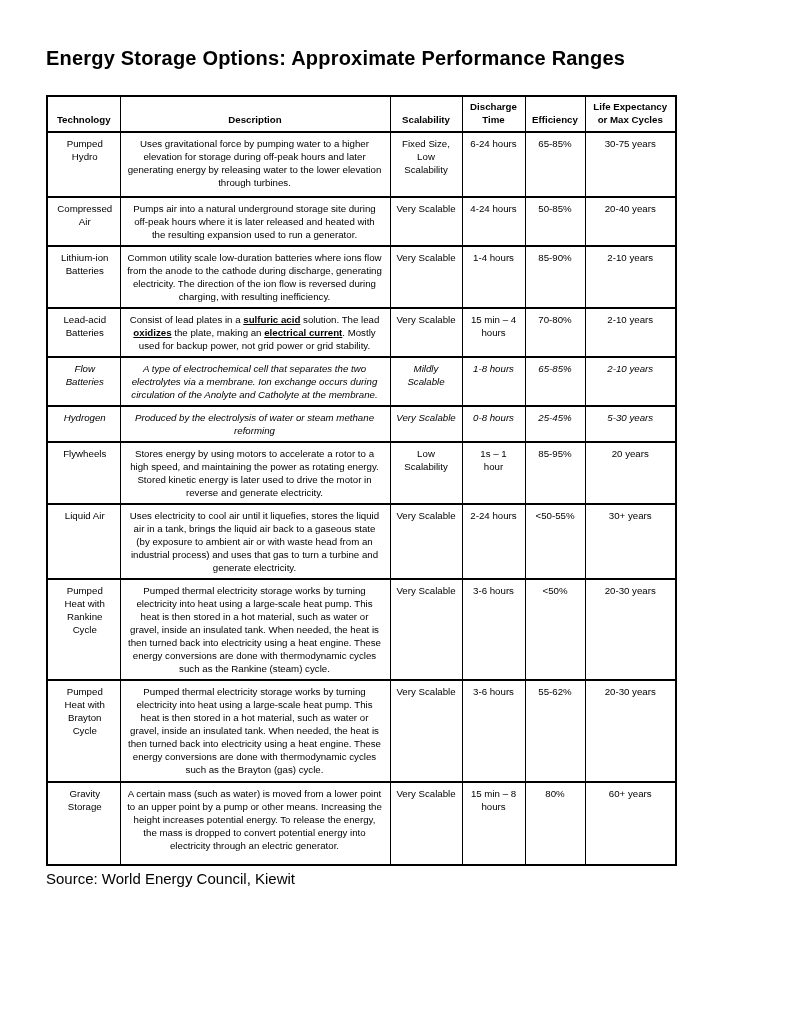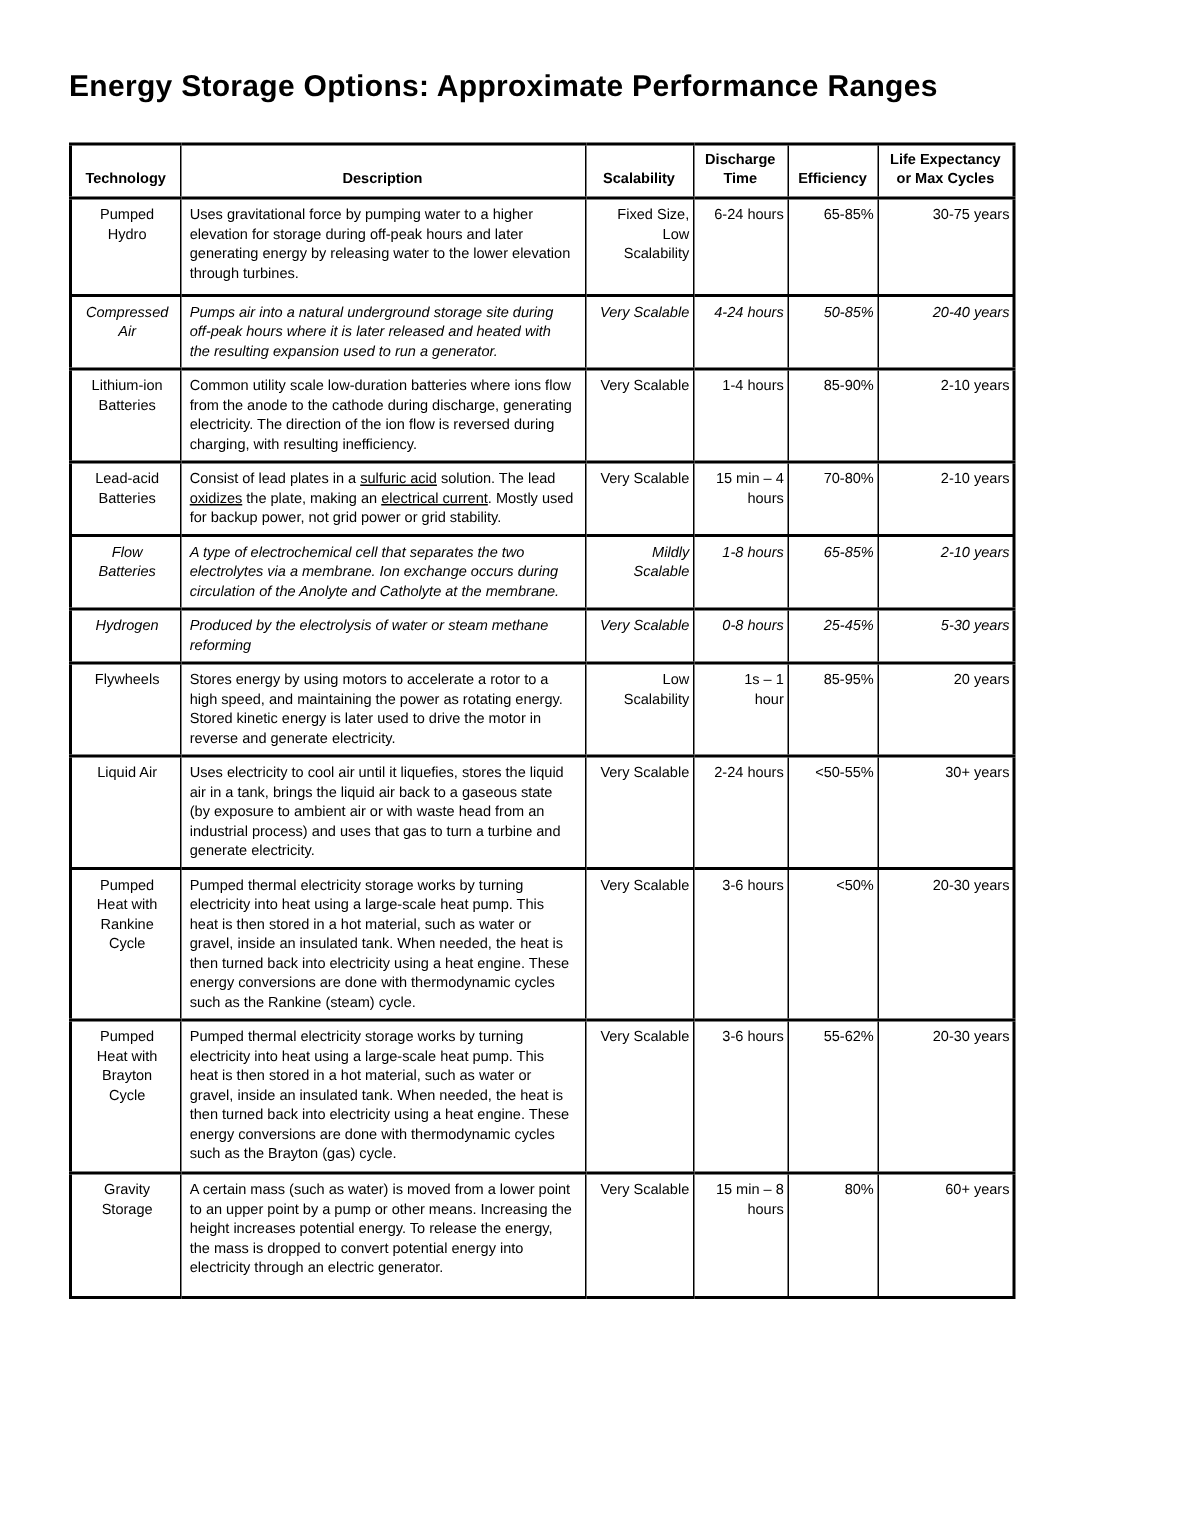--- a/index.html
+++ b/index.html
@@ -53,31 +53,32 @@
   }
   .perf-table td {
     vertical-align: top;
   }
   td.c-tech {
     text-align: center;
     padding: 4px 4px 4px 6px;
     white-space: pre;
   }
   td.c-desc {
-    text-align: left;
+    text-align: center;
     padding: 4px 7px 4px 6px;
     white-space: normal;
   }
   td.c-center {
-    text-align: right;
+    text-align: center;
     padding: 4px 2px;
     white-space: pre;
   }
   td.c-desc span.u {
     text-decoration: underline;
+    font-weight: bold;
   }
   .source-note {
     font-size: 15px;
     line-height: 18px;
     margin: 4px 0 0 0;
     color: #000;
   }
 </style>
 </head>
 <body>
@@ -113,21 +114,21 @@
           <td class="c-tech">Pumped
 Hydro</td>
           <td class="c-desc"><span>Uses gravitational force by pumping water to a higher elevation for storage during off-peak hours and later generating energy by releasing water to the lower elevation through turbines.</span></td>
           <td class="c-center">Fixed Size,
 Low
 Scalability</td>
           <td class="c-center">6-24 hours</td>
           <td class="c-center">65-85%</td>
           <td class="c-center">30-75 years</td>
         </tr>
-        <tr style="height: 49px; font-style: italic;">
+        <tr style="height: 49px;">
           <td class="c-tech">Compressed
 Air</td>
           <td class="c-desc"><span>Pumps air into a natural underground storage site during off-peak hours where it is later released and heated with the resulting expansion used to run a generator.</span></td>
           <td class="c-center">Very Scalable</td>
           <td class="c-center">4-24 hours</td>
           <td class="c-center">50-85%</td>
           <td class="c-center">20-40 years</td>
         </tr>
         <tr style="height: 60px; border-radius: 13px;">
           <td class="c-tech">Lithium-ion
@@ -212,14 +213,15 @@
           <td class="c-desc"><span>A certain mass (such as water) is moved from a lower point to an upper point by a pump or other means. Increasing the height increases potential energy. To release the energy, the mass is dropped to convert potential energy into electricity through an electric generator.</span></td>
           <td class="c-center">Very Scalable</td>
           <td class="c-center">15 min – 8
 hours</td>
           <td class="c-center">80%</td>
           <td class="c-center">60+ years</td>
         </tr>
       </tbody>
   </table>
 
+  <p class="source-note">Source: World Energy Council, Kiewit</p>
 
 </div>
 
 </body></html>

